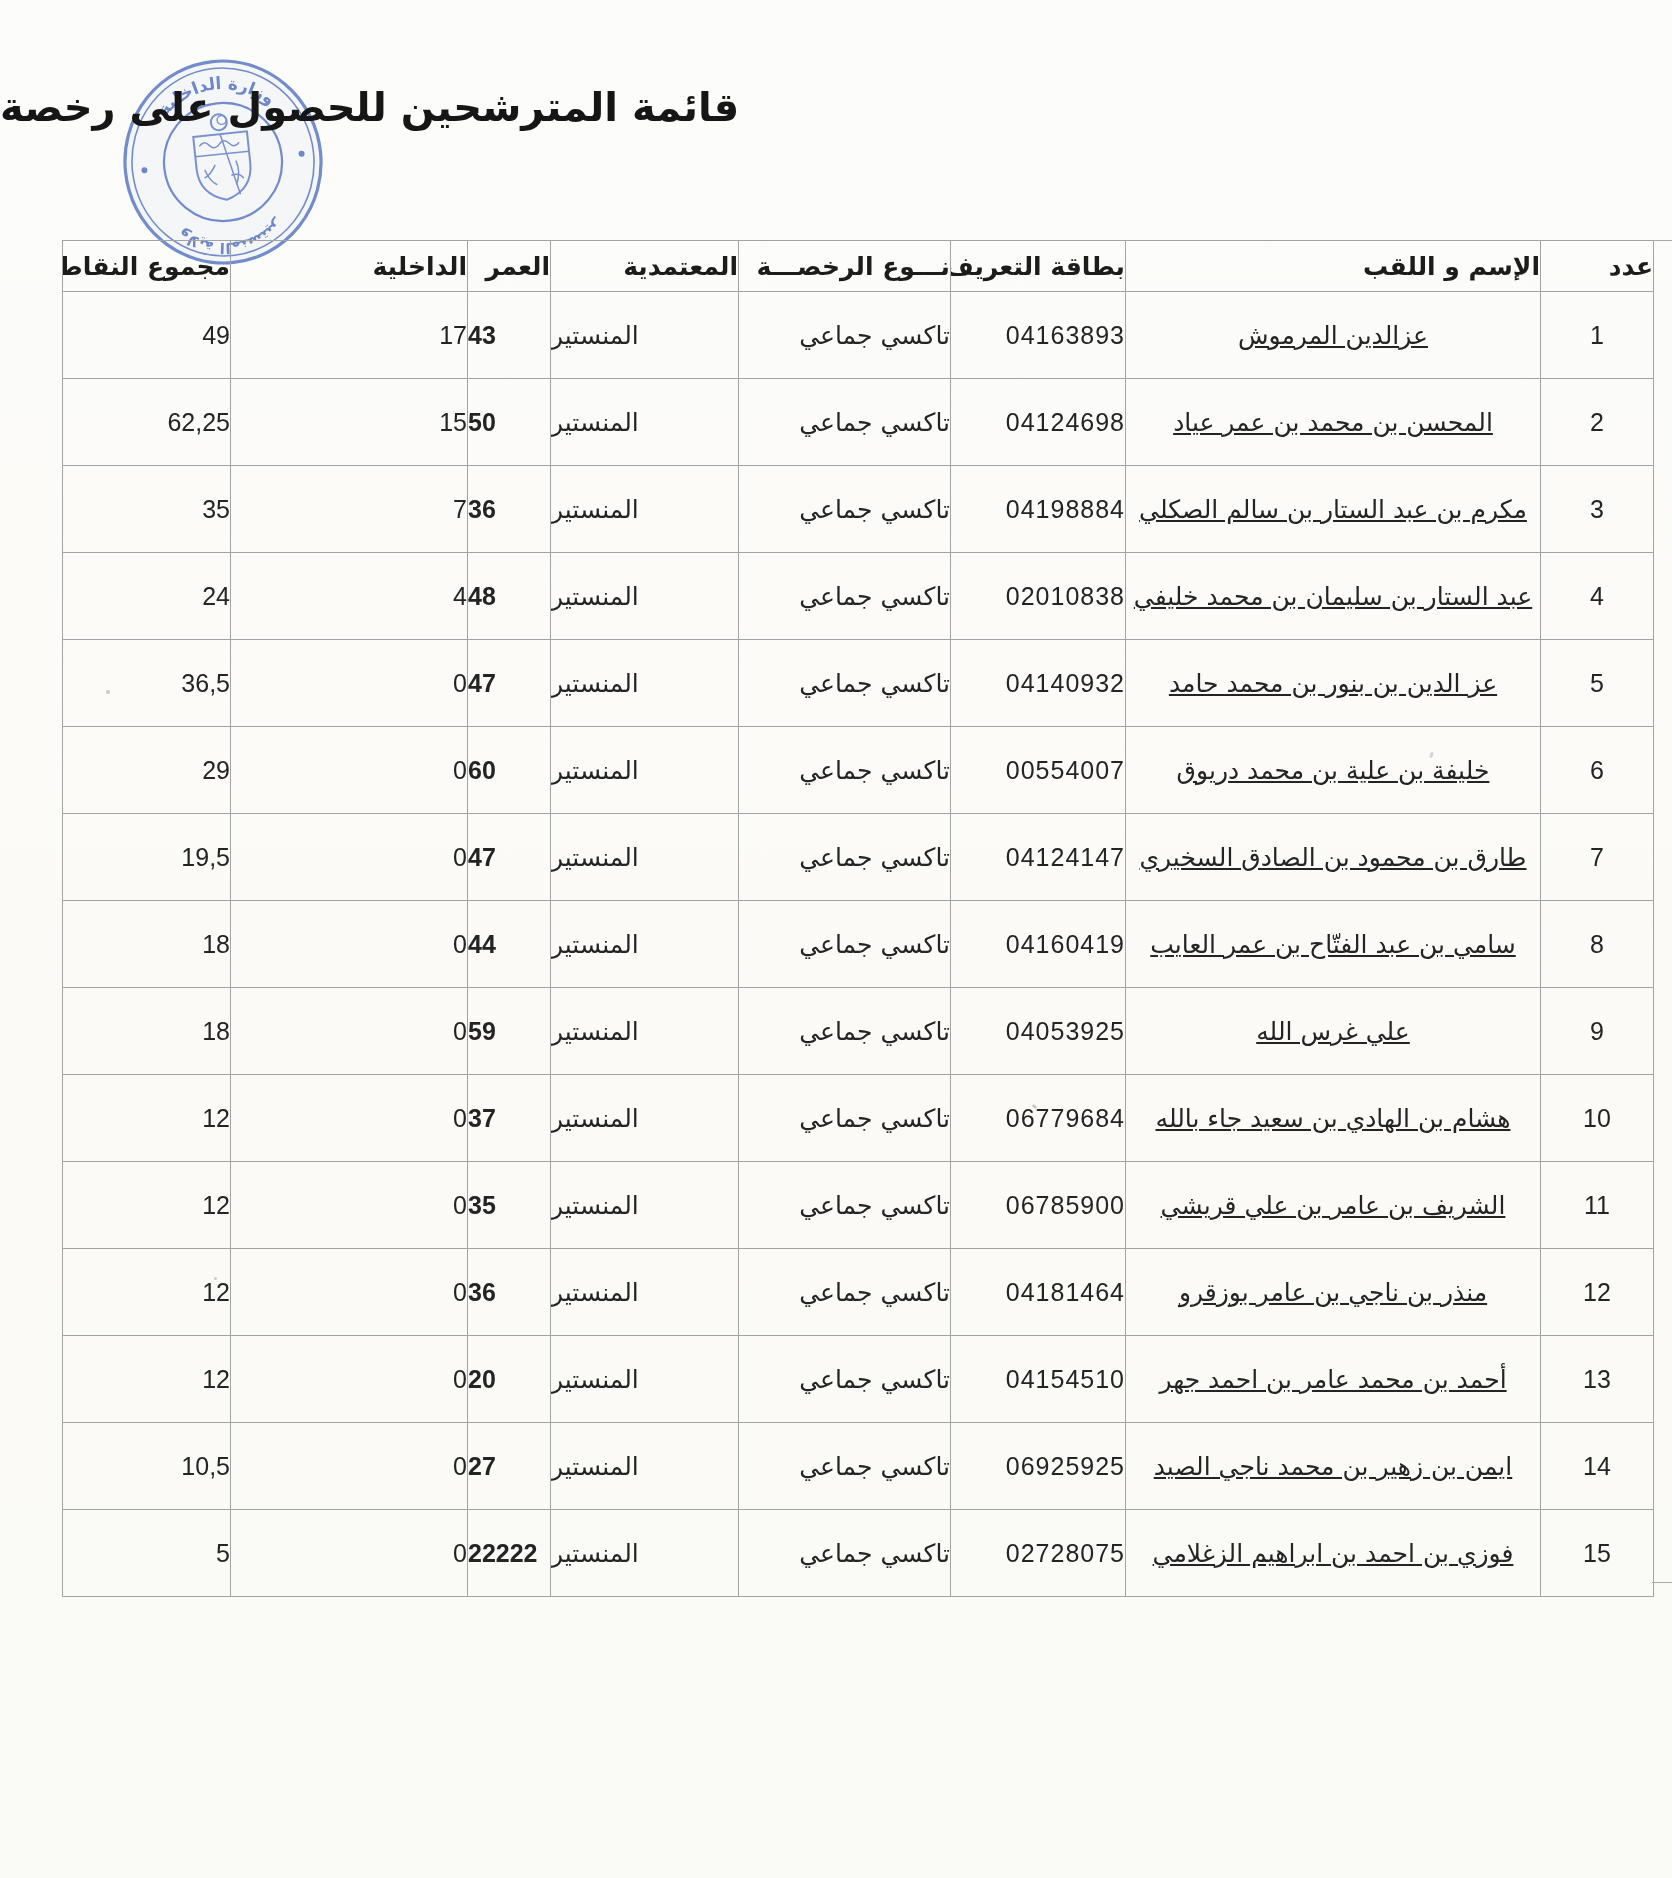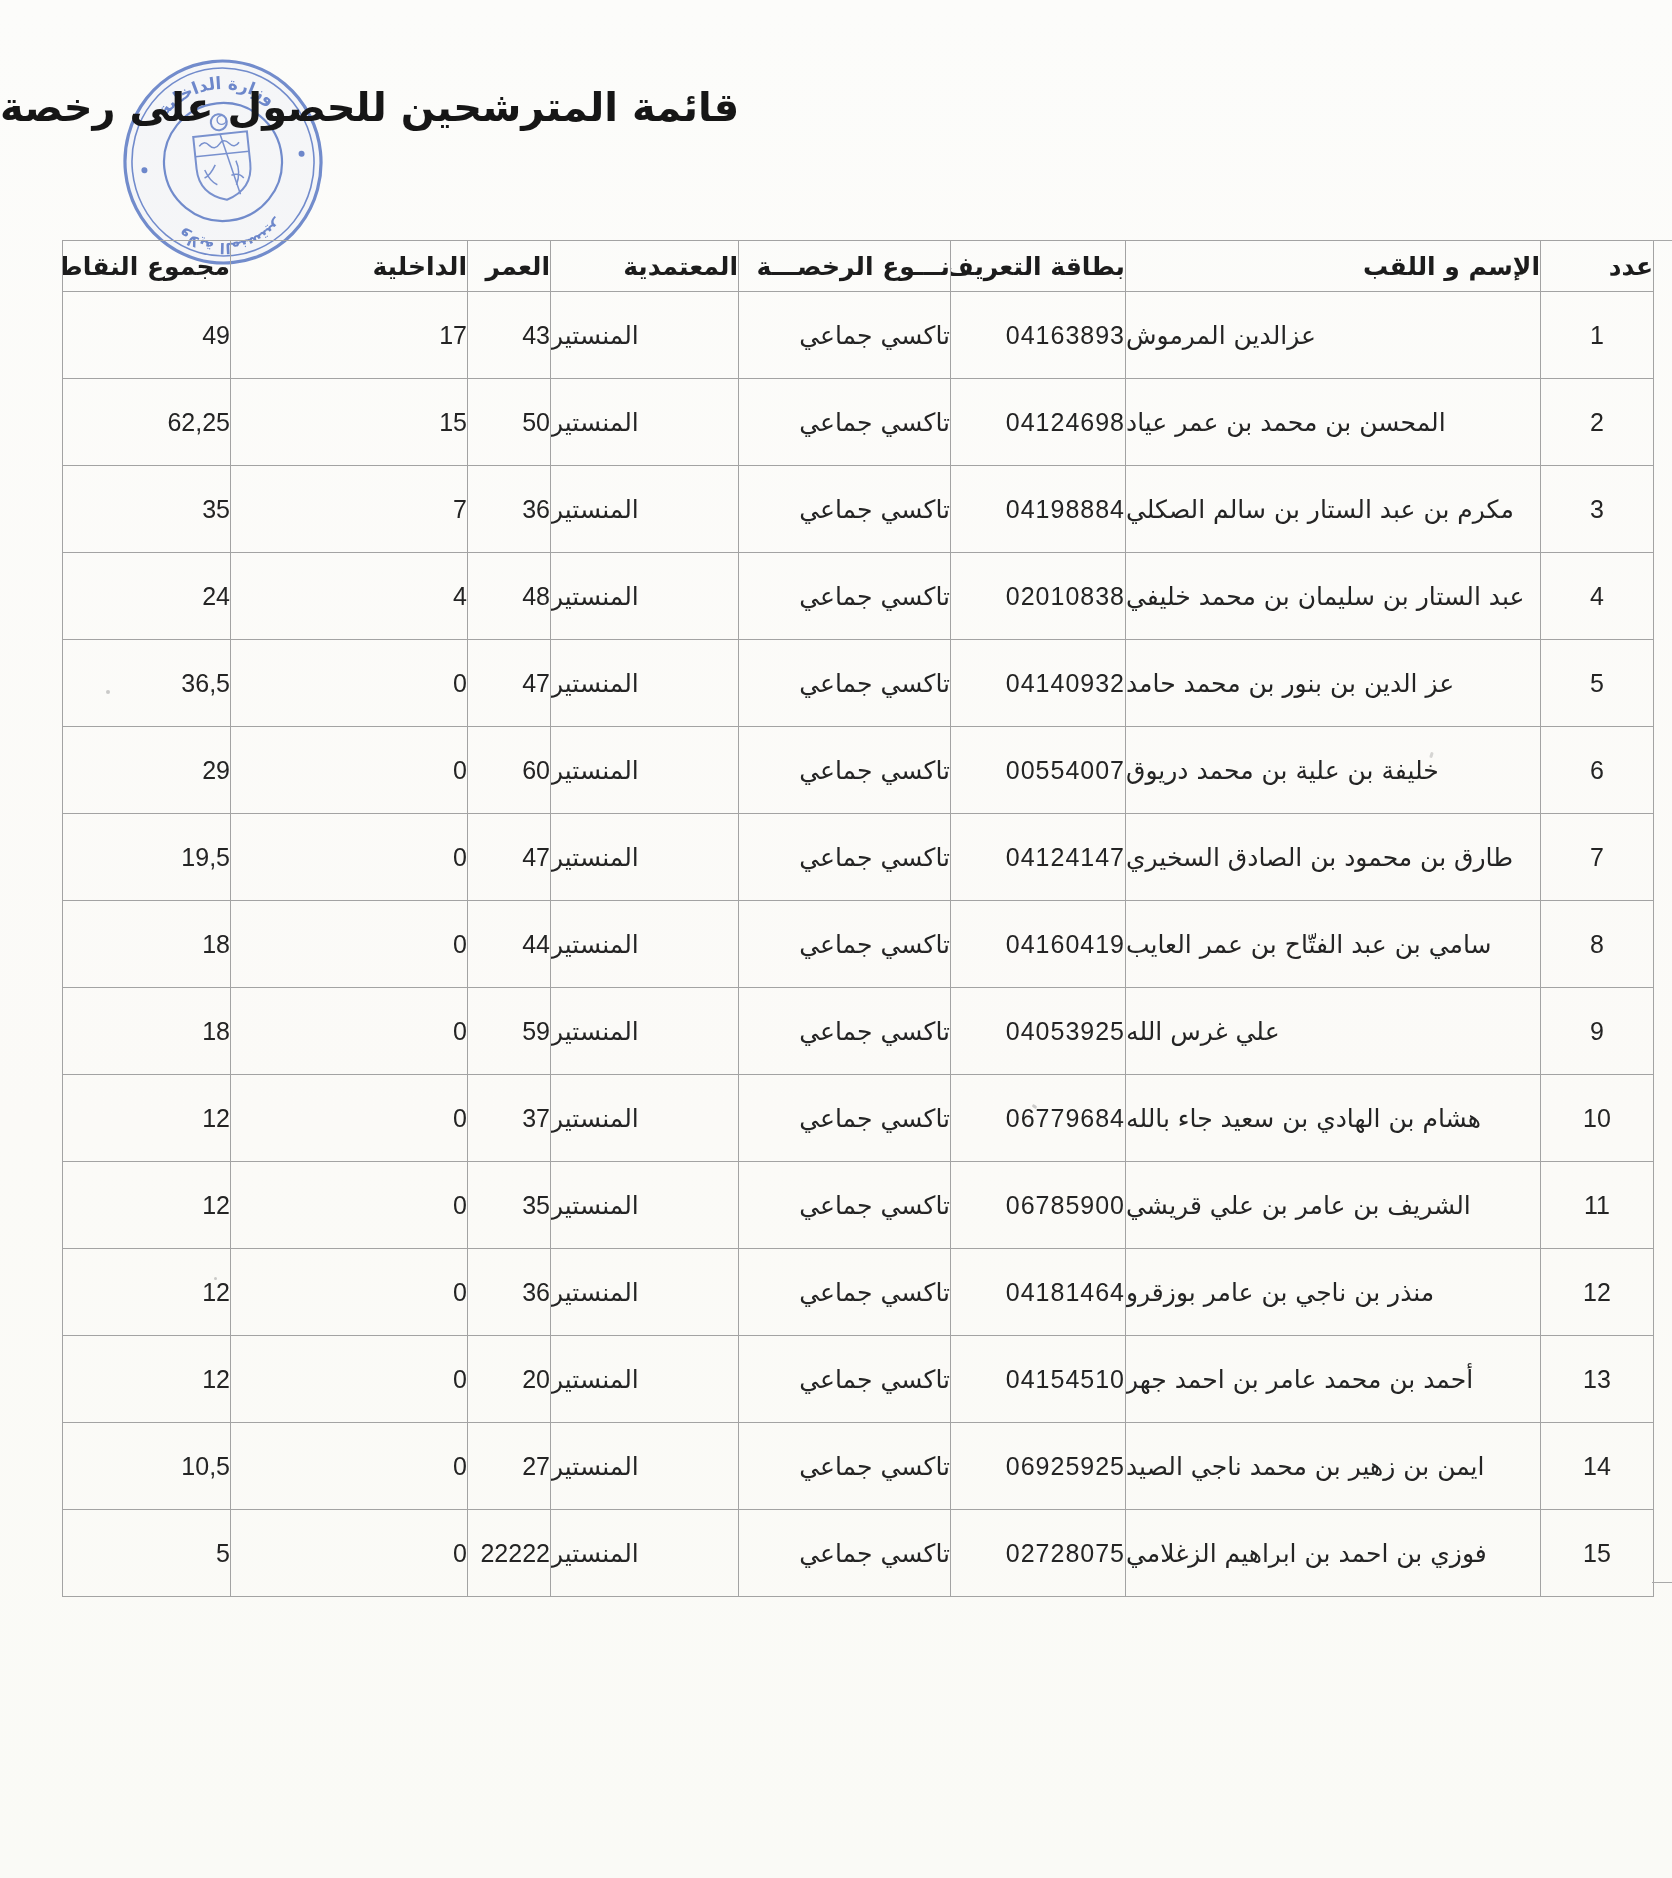--- a/index.html
+++ b/index.html
@@ -26,25 +26,25 @@
     border:1px solid #a3a3a3;
     padding:0;vertical-align:middle;
     overflow:hidden;white-space:nowrap;
   }
   .scan-table thead th{
     height:50px;font-size:25px;font-weight:bold;color:#1c1c1c;text-align:right;
   }
   .scan-table tbody td{height:86px;font-size:25px;color:#242424;}
   
   .c-num{text-align:center;font-family:"Liberation Sans",sans-serif;font-size:27px;color:#2a2a2a;}
-  .c-name{text-align:left;padding-right:10px;font-size:24px;}
+  .c-name{text-align:center;padding-right:10px;font-size:24px;text-decoration:underline;}
   .c-id_card{direction:ltr;text-align:right;padding-right:10px;font-family:"Liberation Sans",sans-serif;font-size:27px;letter-spacing:1px;}
   .c-license_type{text-align:right;padding-left:22px;font-size:24px;}
   .c-delegation{text-align:left;padding-right:12px;font-size:23px;}
-  .c-age{direction:ltr;text-align:right;padding-right:8px;font-family:"Liberation Sans",sans-serif;font-size:27px;}
+  .c-age{direction:ltr;padding-right:8px;font-family:"Liberation Sans",sans-serif;font-size:27px;font-weight:bold;}
   .c-seniority{direction:ltr;text-align:right;padding-right:14px;font-family:"Liberation Sans",sans-serif;font-size:27px;}
   .c-points{direction:ltr;text-align:right;padding-right:14px;font-family:"Liberation Sans",sans-serif;font-size:27px;}
   
   .rule-ext{position:absolute;height:1px;background:#a8a8a8;}
   .rule-ext.top{left:1652px;top:240px;width:20px;}
   .rule-ext.bottom{left:1652px;top:1582px;width:20px;transform:rotate(0.25deg);}
   
   .speck{position:absolute;background:#8f8f8f;border-radius:50%;opacity:.45;}
   .sp1{left:106px;top:690px;width:4px;height:4px;}
   .sp2{left:214px;top:1277px;width:3px;height:3px;}

